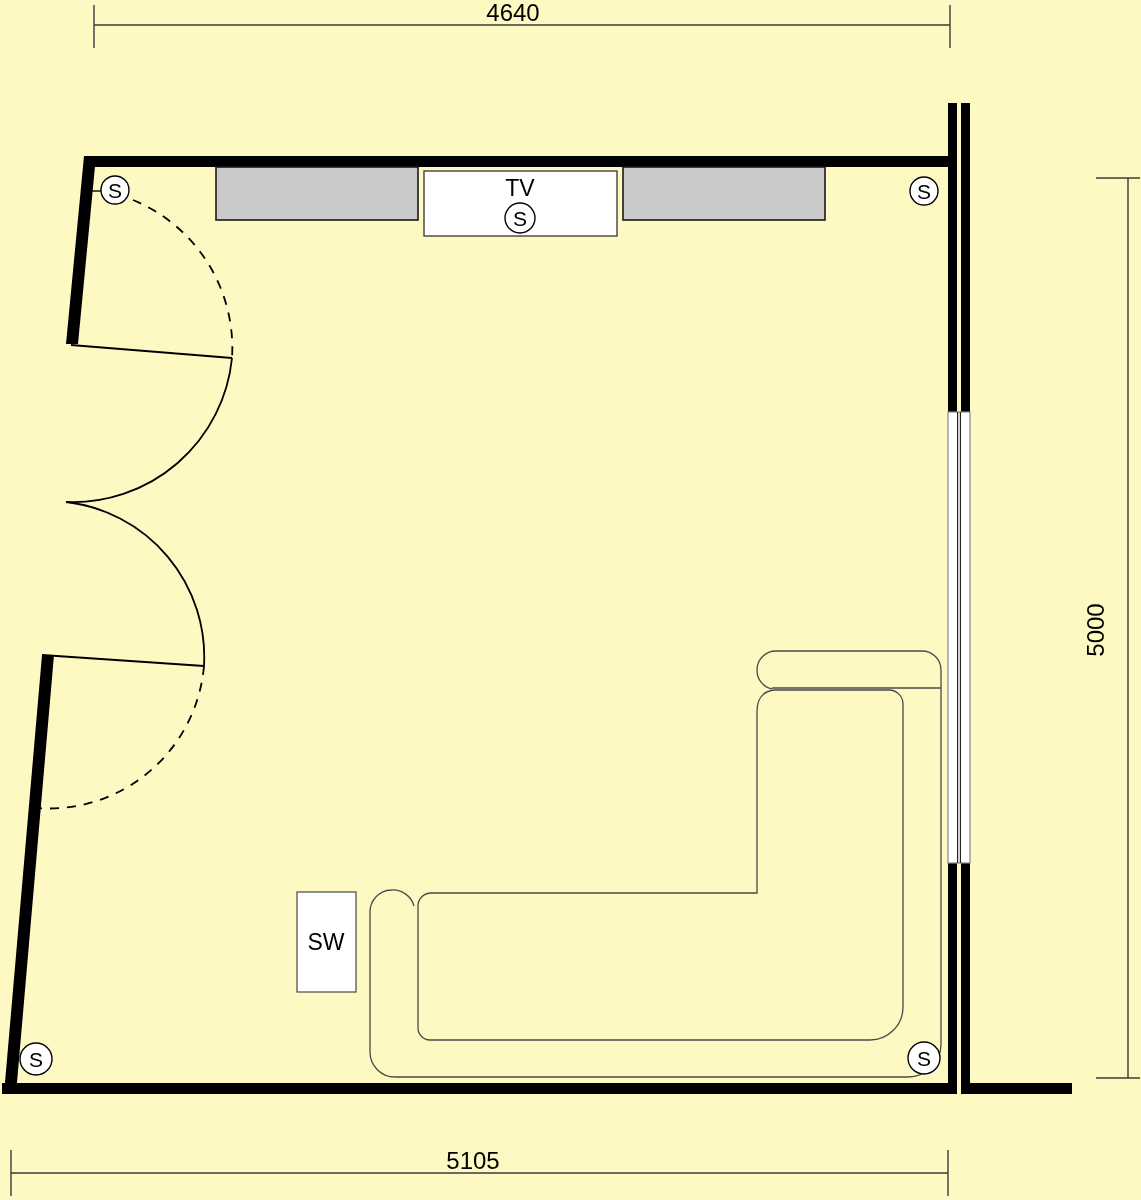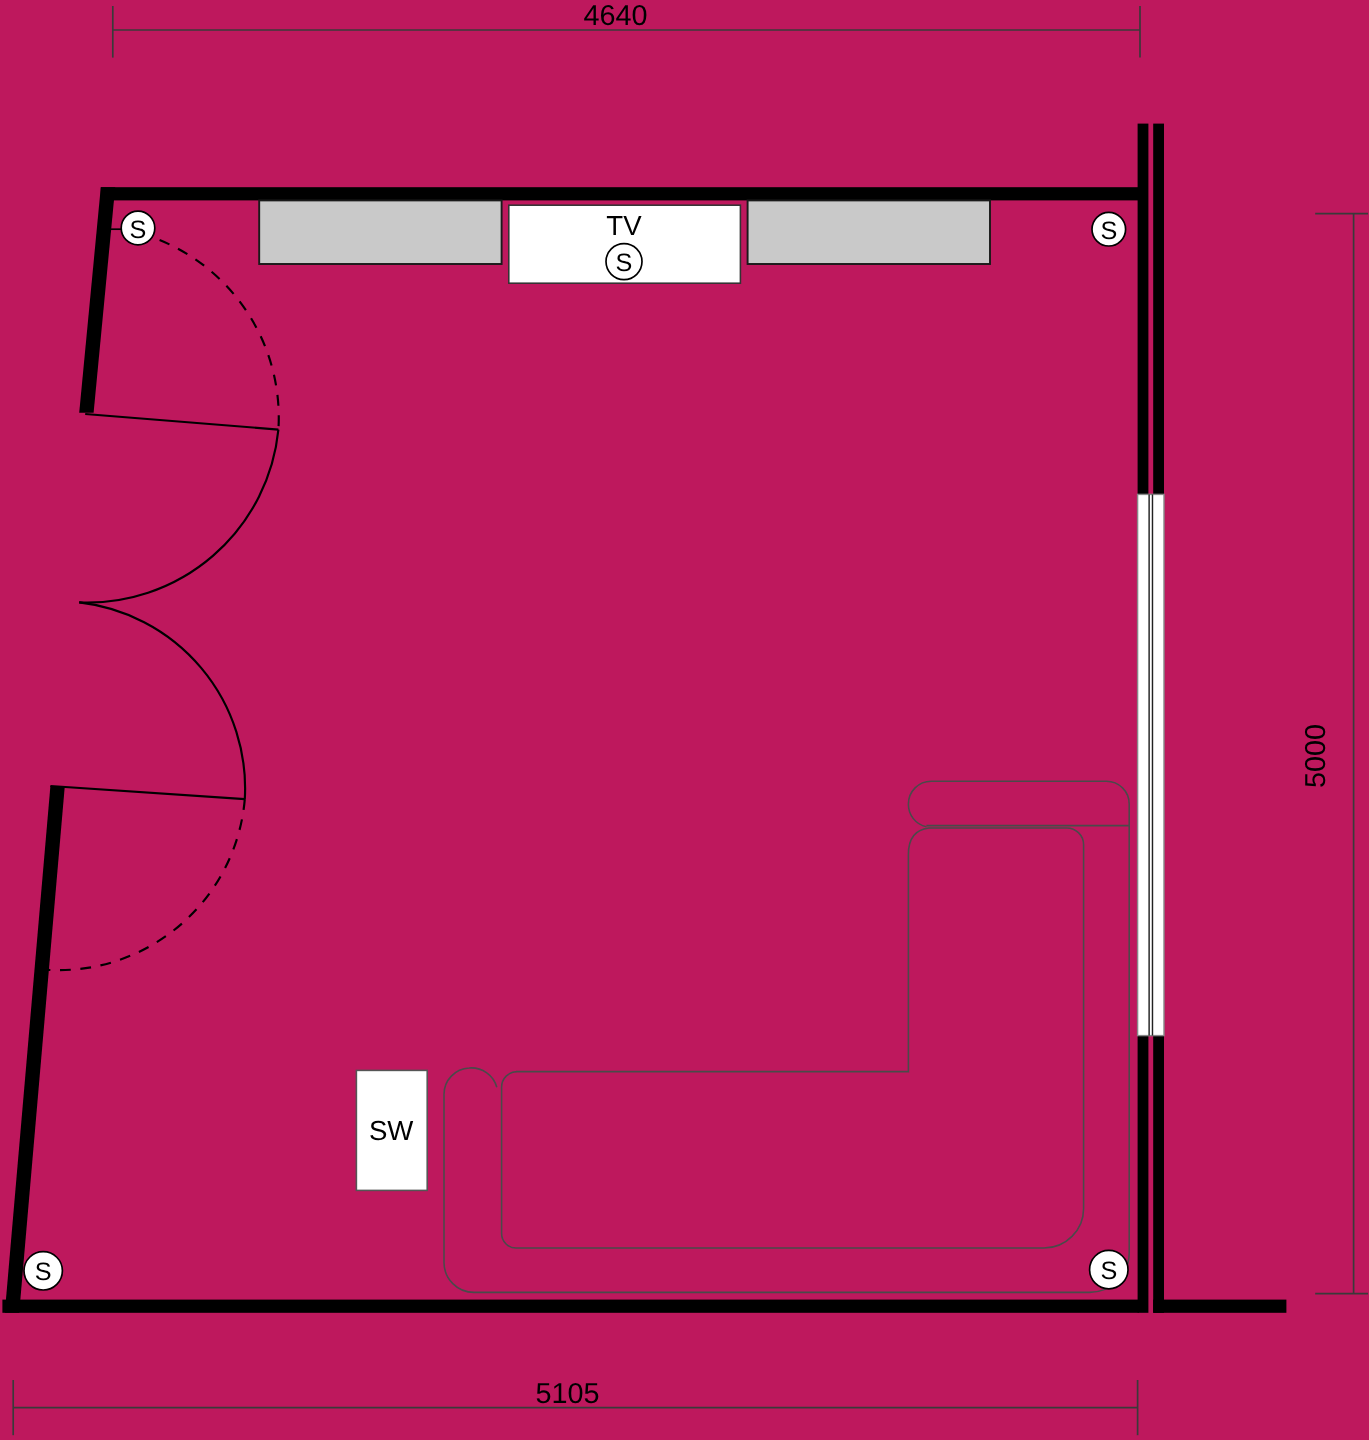--- a/index.html
+++ b/index.html
@@ -4,21 +4,21 @@
 <style>
   html, body {
     margin: 0;
     padding: 0;
     background: #ffffff;
   }
   .plan-wrap {
     position: relative;
     width: 1141px;
     height: 1200px;
-    background: #be185d;
+    background: #fef9c3;
     font-family: "Liberation Sans", sans-serif;
   }
   svg text {
     font-family: "Liberation Sans", "DejaVu Sans", sans-serif;
     fill: #000000;
   }
   .dim-text { font-size: 24px; }
   .badge-text { font-size: 21px; }
   .label-text { font-size: 23px; }
 </style>

